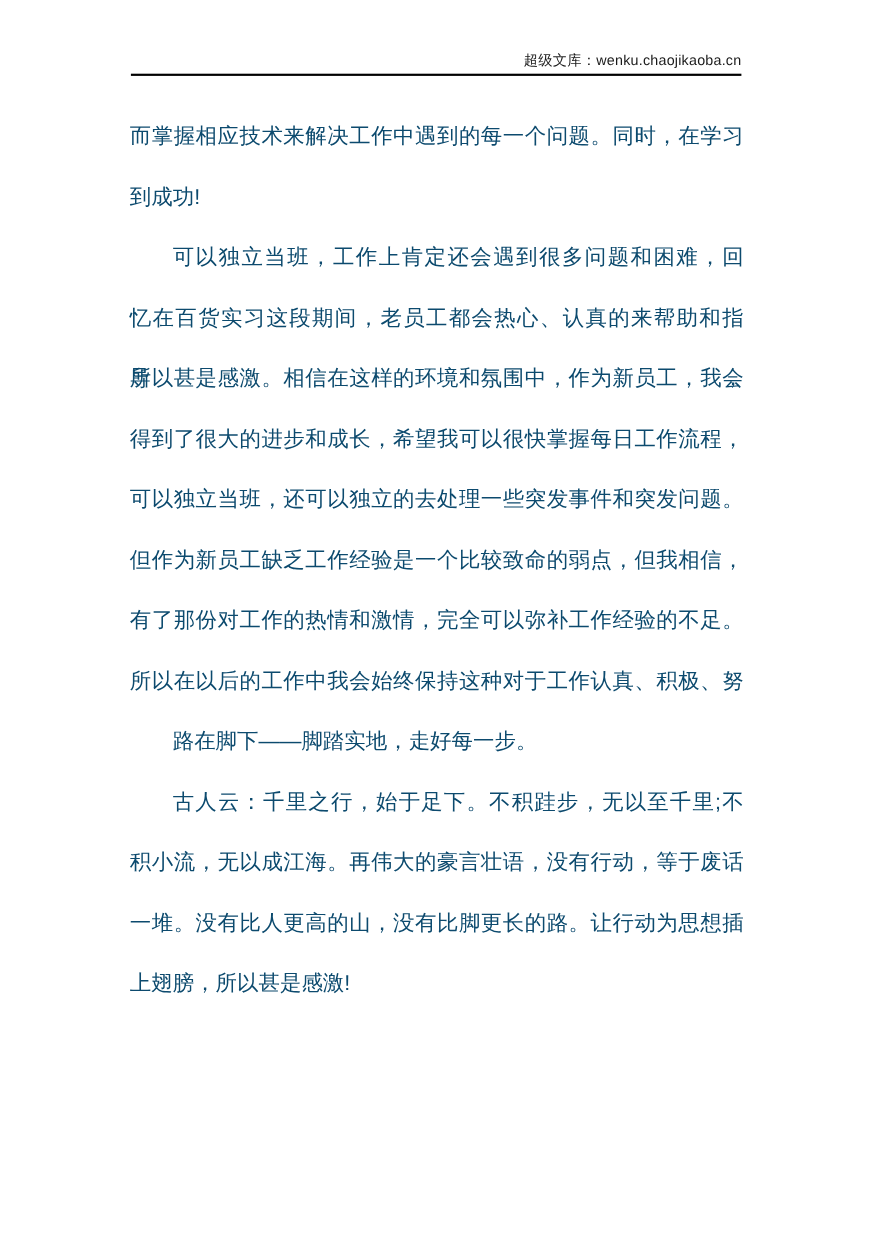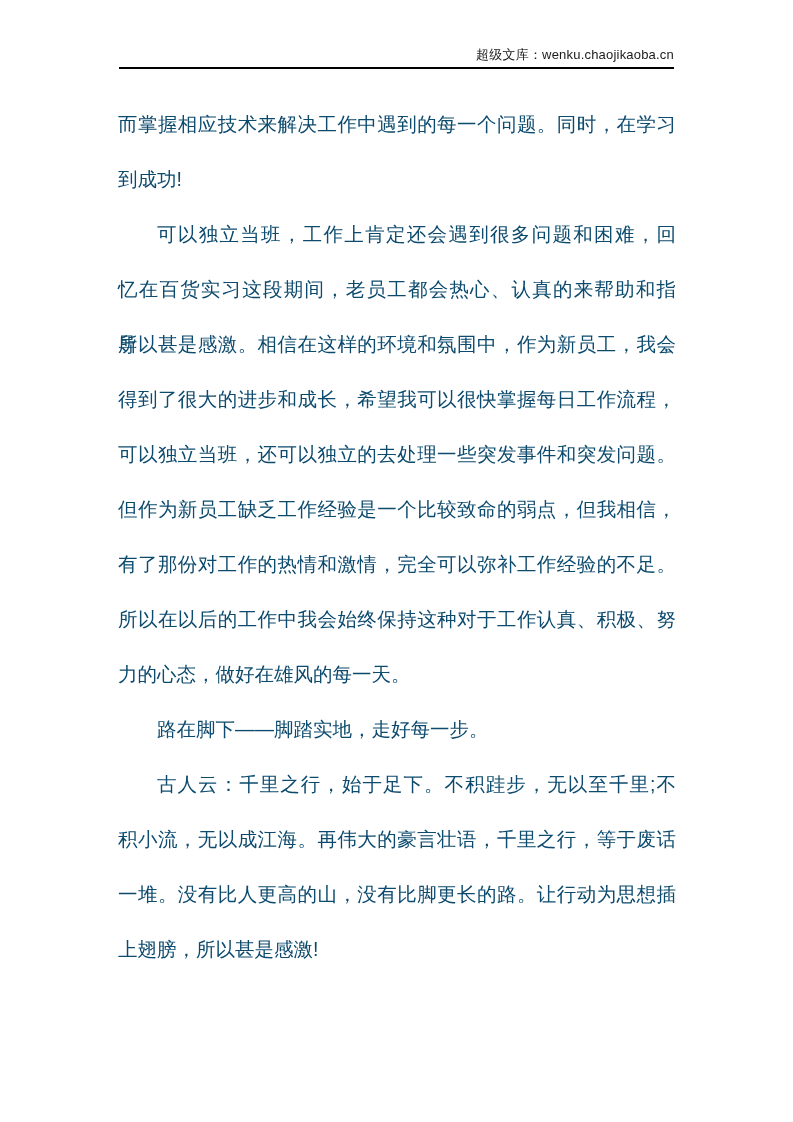--- a/index.html
+++ b/index.html
@@ -65,20 +65,19 @@
       <div class="line">而掌握相应技术来解决工作中遇到的每一个问题。同时，在学习</div>
       <div class="line last">到成功!</div>
       <div class="line indent">可以独立当班，工作上肯定还会遇到很多问题和困难，回</div>
       <div class="line">忆在百货实习这段期间，老员工都会热心、认真的来帮助和指导，</div>
       <div class="line">所以甚是感激。相信在这样的环境和氛围中，作为新员工，我会</div>
       <div class="line">得到了很大的进步和成长，希望我可以很快掌握每日工作流程，</div>
       <div class="line">可以独立当班，还可以独立的去处理一些突发事件和突发问题。</div>
       <div class="line">但作为新员工缺乏工作经验是一个比较致命的弱点，但我相信，</div>
       <div class="line">有了那份对工作的热情和激情，完全可以弥补工作经验的不足。</div>
       <div class="line">所以在以后的工作中我会始终保持这种对于工作认真、积极、努</div>
-      <div class="line last">力的心态，做好在雄风的每一天。</div>
       <div class="line indent last">路在脚下——脚踏实地，走好每一步。</div>
       <div class="line indent">古人云：千里之行，始于足下。不积跬步，无以至千里;不</div>
-      <div class="line">积小流，无以成江海。再伟大的豪言壮语，千里之行，等于废话</div>
+      <div class="line">积小流，无以成江海。再伟大的豪言壮语，没有行动，等于废话</div>
       <div class="line">一堆。没有比人更高的山，没有比脚更长的路。让行动为思想插</div>
       <div class="line last">上翅膀，所以甚是感激!</div>
     </div>
 </div>
 
 </body></html>

